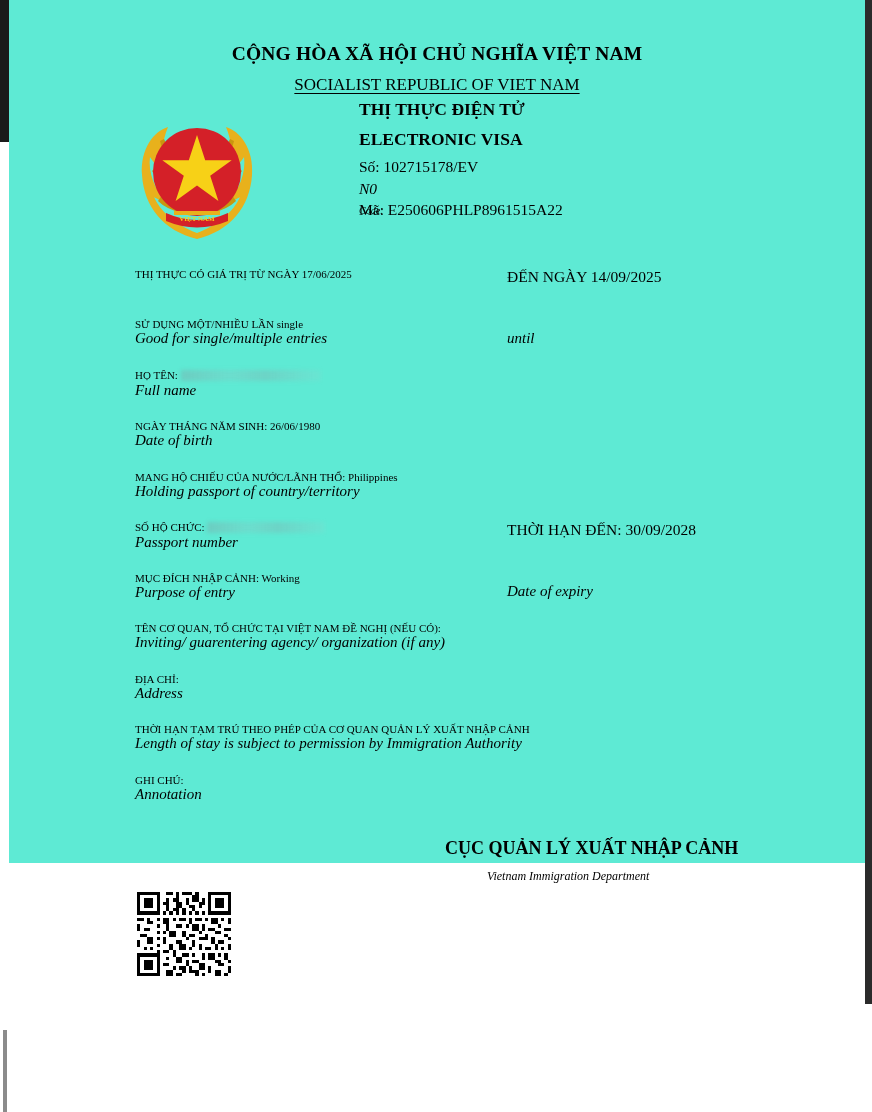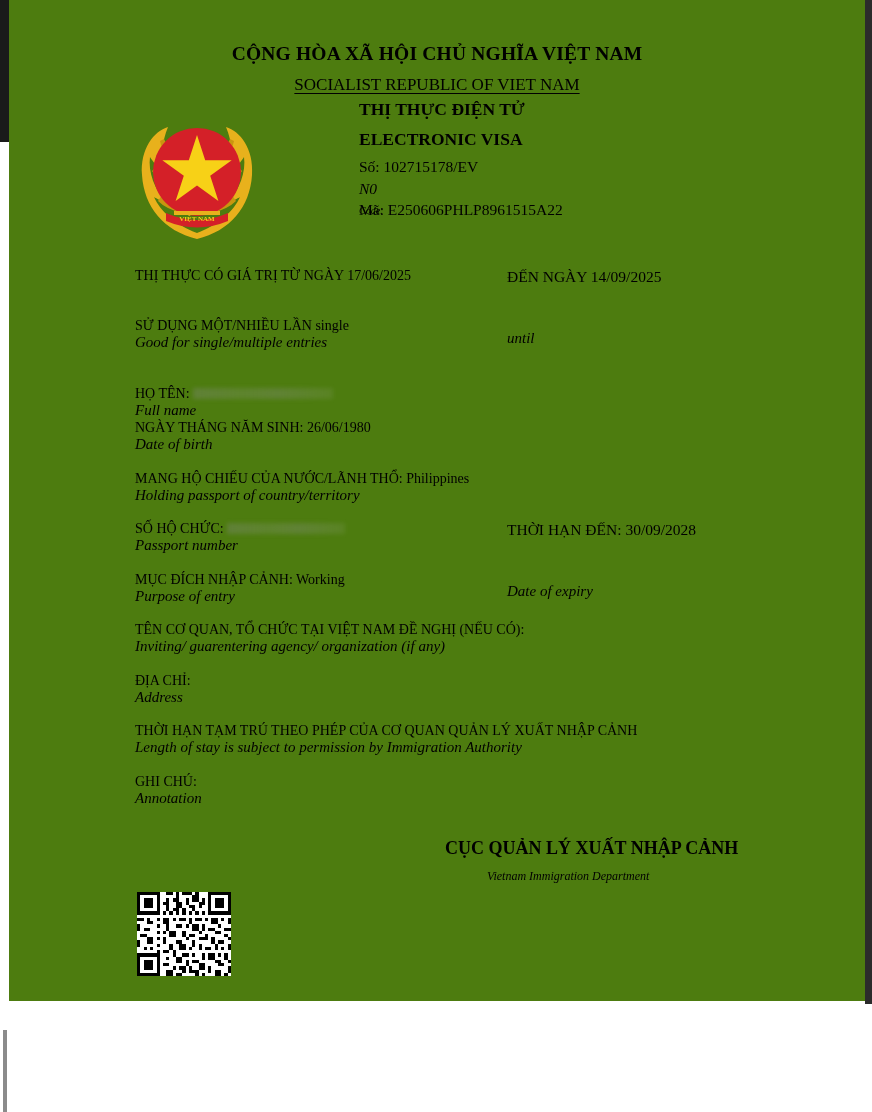--- a/index.html
+++ b/index.html
@@ -39,22 +39,22 @@
     position: absolute;
     right: 0; top: 1004px;
     width: 7px; height: 108px;
     background: #ffffff;
   }
 
   .page {
     position: absolute;
     left: 9px; top: 0;
     width: 856px;
-    height: 1001px;
-    background: #4d7c0f;
+    height: 863px;
+    background: #5eead4;
   }
 
   
   .hdr-national {
     position: absolute;
     left: 0; top: 43px;
     width: 856px;
     text-align: center;
     font-weight: bold;
     font-size: 19.5px;
@@ -110,21 +110,21 @@
     font-size: 10px;
     font-style: italic;
   }
 
   
   .field {
     position: absolute;
     left: 126px;
   }
   .field .vn {
-    font-size: 14px;
+    font-size: 11px;
     white-space: nowrap;
   }
   .field .en {
     font-size: 15px;
     font-style: italic;
     white-space: nowrap;
   }
 
   .field-right {
     position: absolute;
@@ -248,21 +248,21 @@
   </div>
 
   <div class="field" style="top:318px">
     <div class="vn">
       <span>SỬ DỤNG MỘT/NHIỀU LẦN</span>
       <span>single</span>
     </div>
     <div class="en">Good for single/multiple entries</div>
   </div>
 
-  <div class="field" style="top:386px">
+  <div class="field" style="top:369px">
     <div class="vn">
       <span>HỌ TÊN:</span>
       <span class="redacted" style="width:140px"></span>
     </div>
     <div class="en">Full name</div>
   </div>
 
   <div class="field" style="top:420px">
     <div class="vn">
       <span>NGÀY THÁNG NĂM SINH:</span>

